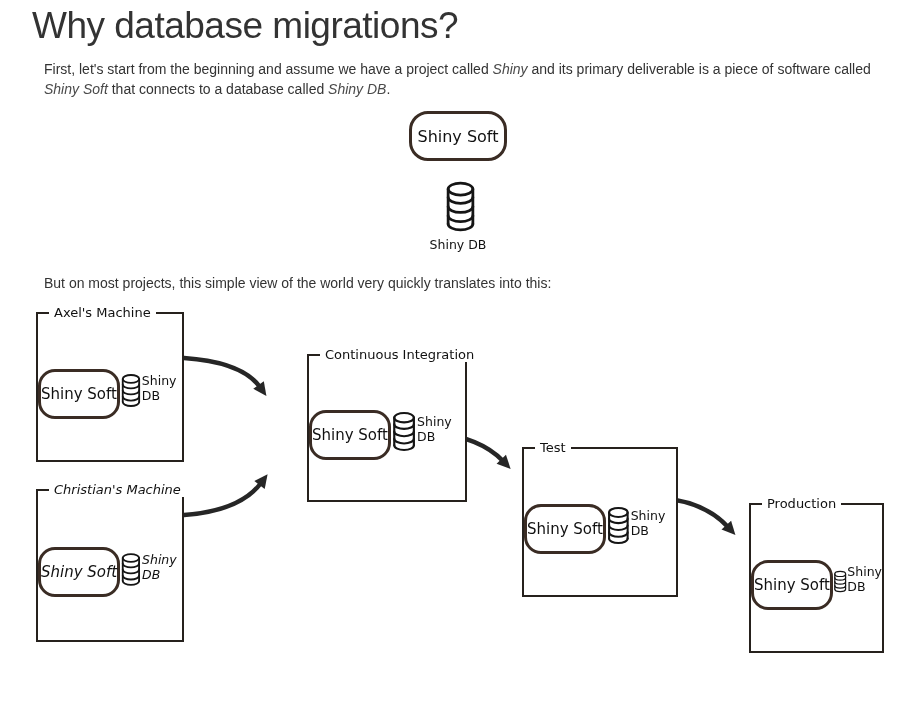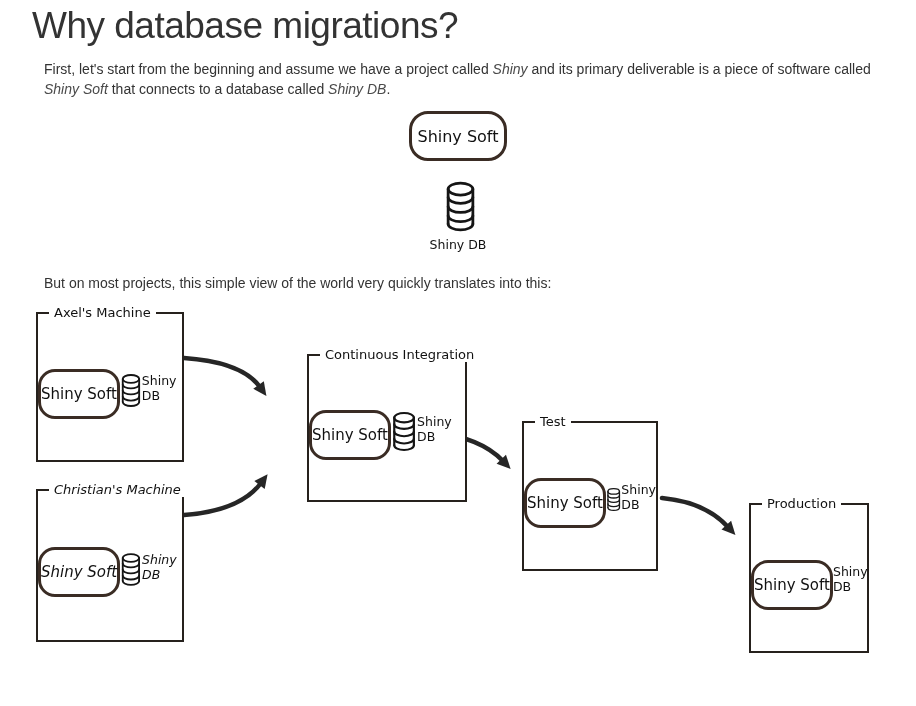--- a/index.html
+++ b/index.html
@@ -69,22 +69,22 @@
   .machine-box .soft-box { margin-top: 13px; width: 96px; height: 50px; }
   .machine-box .db-icon  { margin-top: 7px; width: 31px; height: 49px; }
   .machine-box .db-label {
     margin-top: 2px;
     font-family: "DejaVu Sans", sans-serif;
     font-size: 12.5px; color: #111111;
   }
   .pos-axel      { left: 4px;   top: 7px;   width: 148px; height: 150px; }
   .pos-christian { left: 4px;   top: 184px; width: 148px; height: 153px; font-style: italic; }
   .pos-ci        { left: 243px; top: 49px;  width: 160px; height: 148px; margin-left: 32px; }
-  .pos-test      { left: 490px; top: 116px; width: 136px; height: 150px; }
-  .pos-prod      { left: 717px; top: 198px; width: 120px; height: 150px; }
+  .pos-test      { left: 490px; top: 142px; width: 156px; height: 150px; }
+  .pos-prod      { left: 717px; top: 198px; width: 135px; height: 150px; }
   .cyl-stroke { stroke: #151515; stroke-width: 3; fill: none; stroke-linecap: round; }
   .arrow-path { stroke: #262626; stroke-width: 4.5; fill: none; stroke-linecap: round; }
 </style>
 </head>
 <body>
 
 <div class="page">
 
   <h1 class="page-title">Why database migrations?</h1>
 

